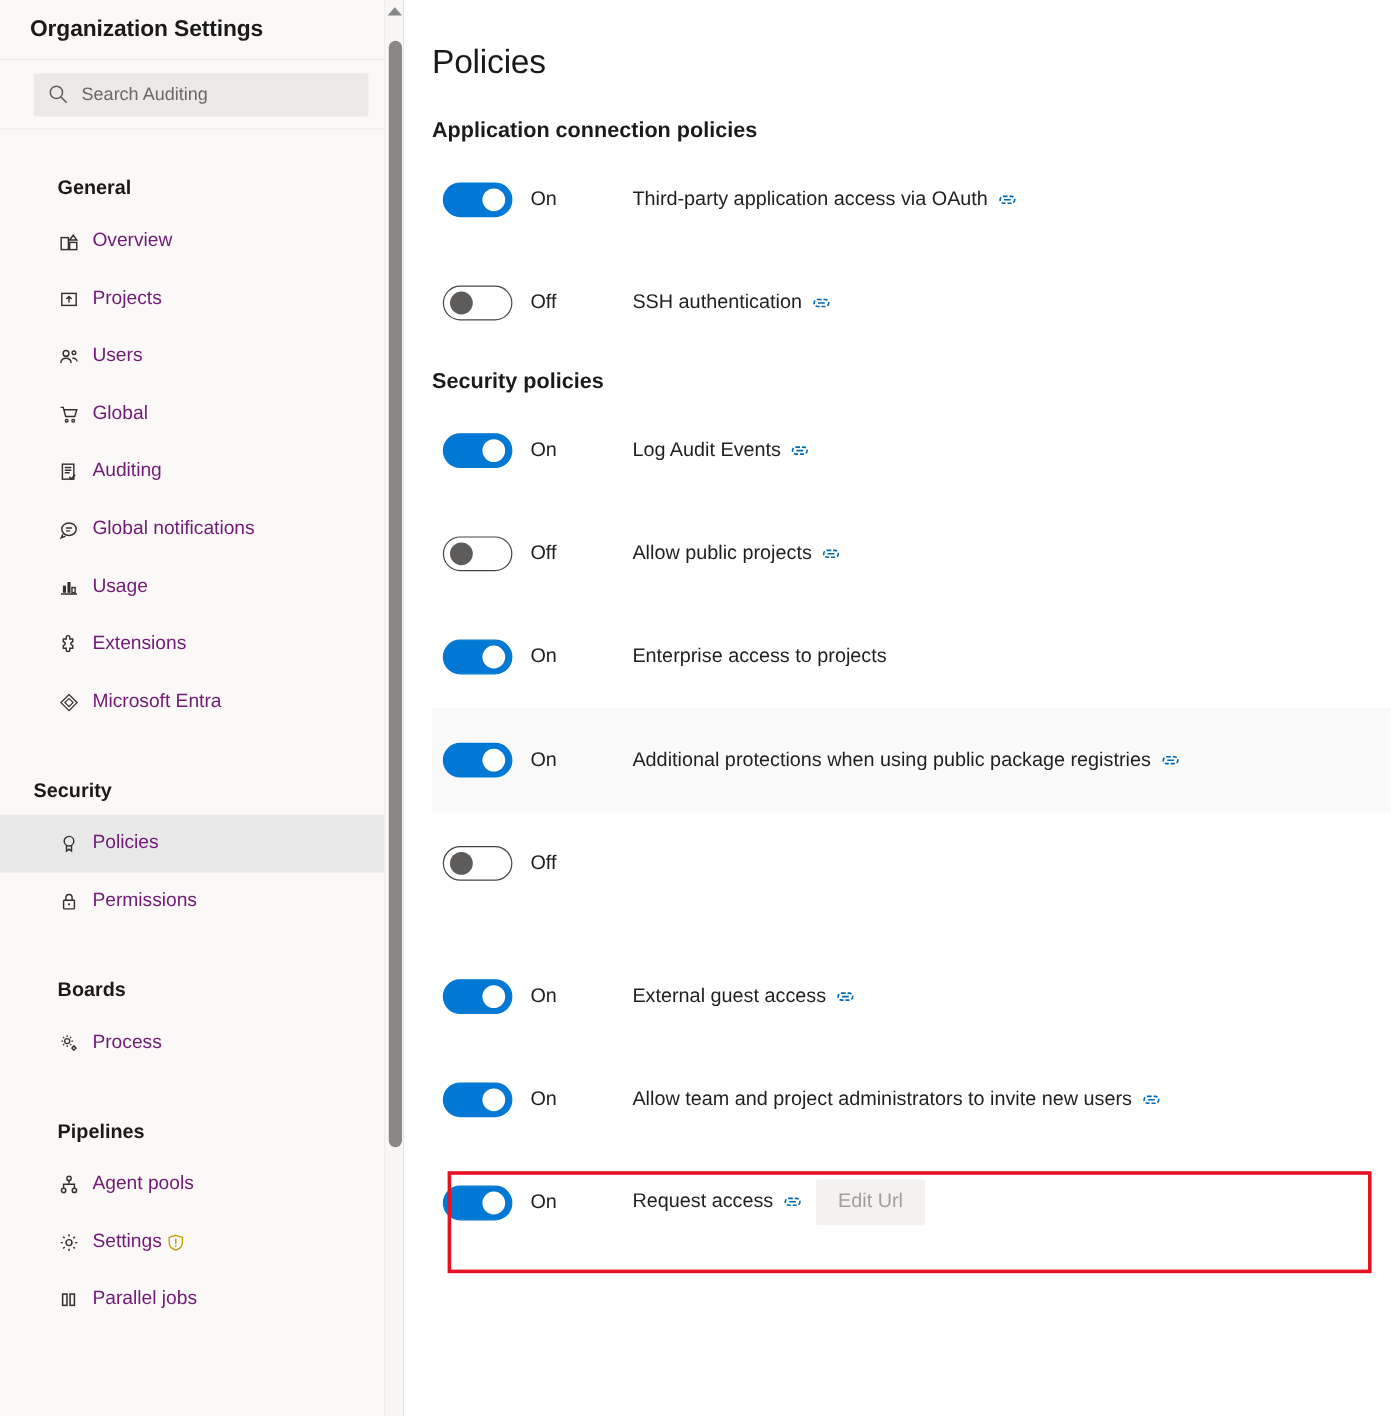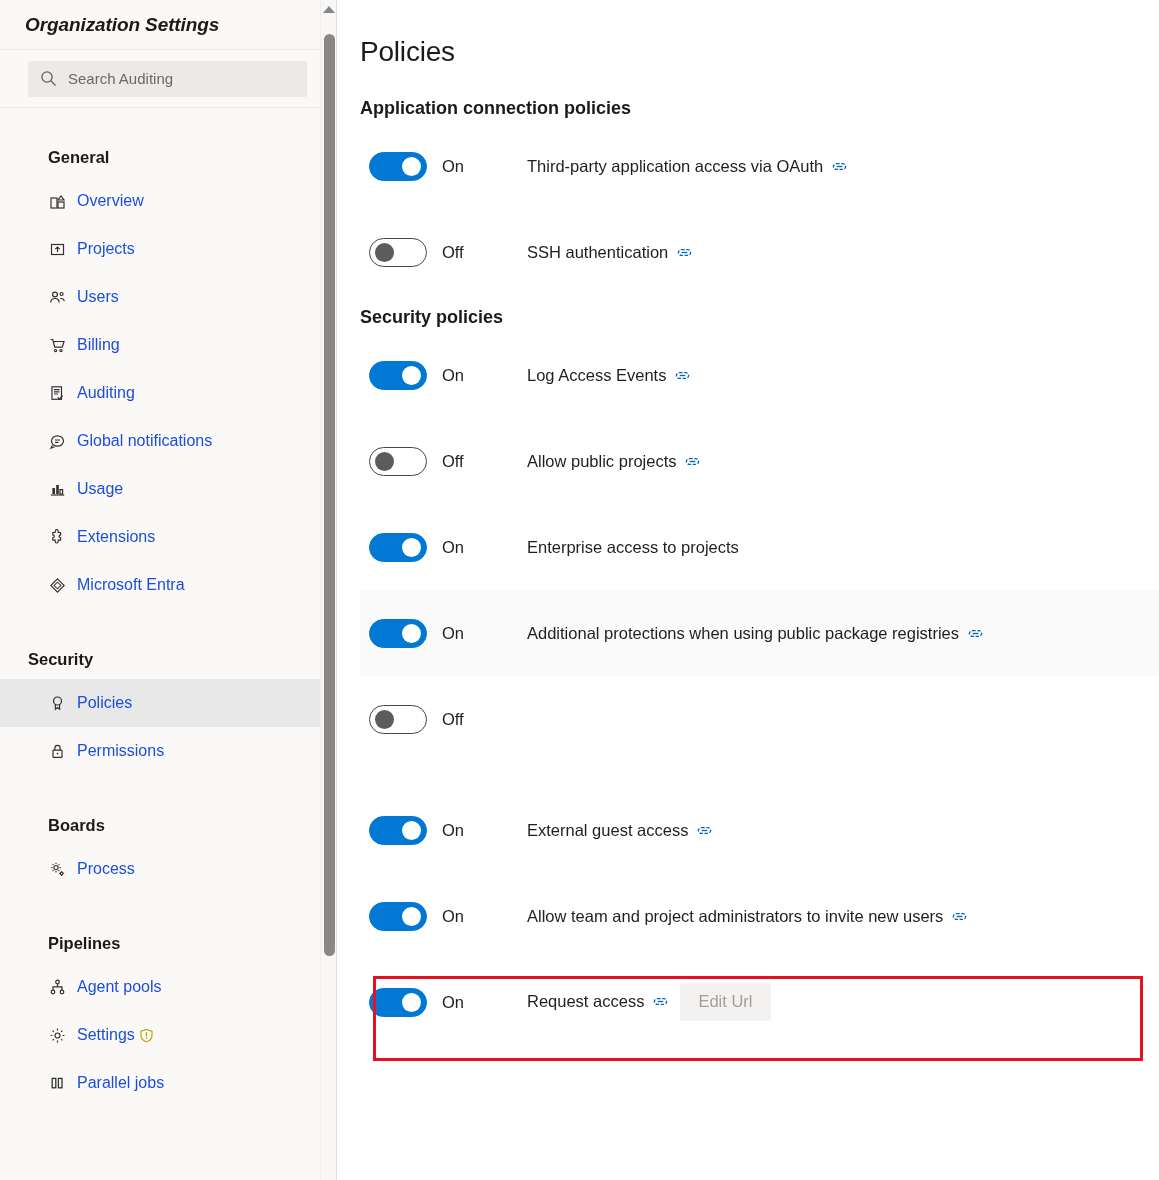--- a/index.html
+++ b/index.html
@@ -40,21 +40,20 @@
     align-items: center;
     padding: 0 0 0 25px;
     border-bottom: 1px solid #edebe9;
     box-sizing: border-box;
   }
   .sidebar-title {
     font-size: 19px;
     font-weight: bold;
     color: #1b1a19;
     letter-spacing: -0.1px;
-    font-style: italic;
   }
 
   .search-wrap {
     height: 58px;
     display: flex;
     align-items: center;
     padding: 0 30px 0 28px;
     box-sizing: border-box;
     border-bottom: 1px solid #edebe9;
   }
@@ -126,21 +125,21 @@
     margin-right: 11px;
     display: flex;
     align-items: center;
     justify-content: center;
     color: #323130;
   }
   .nav-icon svg { display: block; }
 
   .nav-label {
     font-size: 16px;
-    color: #1d4ed8;
+    color: #701a75;
     white-space: nowrap;
   }
   .nav-badge {
     margin-left: 4px;
     width: 15px;
     height: 15px;
     display: inline-flex;
     align-items: center;
     justify-content: center;
   }
@@ -382,21 +381,21 @@
         </div>
 
         <div class="nav-item">
           <span class="nav-icon">
             <svg width="17" height="17" viewBox="0 0 17 17" fill="none" stroke="#323130" stroke-width="1.2">
               <path d="M1.5 2.5 h2.2 l2 7.6 h7.6 l1.7-5.6 H4.6"></path>
               <circle cx="6.6" cy="13.6" r="1.1"></circle>
                 <circle cx="12" cy="13.6" r="1.1"></circle>
             </svg>
           </span>
-          <span class="nav-label">Billing</span>
+          <span class="nav-label">Global</span>
         </div>
 
         <div class="nav-item">
           <span class="nav-icon">
             <svg width="17" height="17" viewBox="0 0 17 17" fill="none" stroke="#323130" stroke-width="1.2">
               <rect x="3" y="1.8" width="9.5" height="12.5"></rect>
               <path d="M5 4.6 h5.5 M5 6.8 h5.5 M5 9 h4"></path>
               <path d="M8.8 12.4 l1.6 1.8 l3.2-3.6" stroke-width="1.3"></path>
             </svg>
           </span>
@@ -583,21 +582,21 @@
 
     <div class="section sec-2">
       <div class="section-title">Security policies</div>
 
       <div class="policy-row">
         <div class="toggle on">
             <span class="knob"></span>
           </div>
         <span class="state-label">On</span>
         <span class="policy-text">
-          <span>Log Access Events</span>
+          <span>Log Audit Events</span>
           <span class="info-icon">
             <svg width="15" height="15" viewBox="0 0 15 15" fill="none">
               <rect x="1.4" y="4.6" width="12.2" height="5.8" rx="2.9" stroke="#0066b4" stroke-width="1.35" fill="none" stroke-dasharray="3.4 1.6"></rect>
               <line x1="4.7" y1="7.5" x2="10.3" y2="7.5" stroke="#0066b4" stroke-width="1.35"></line>
             </svg>
           </span>
         </span>
       </div>
 
       <div class="policy-row">

